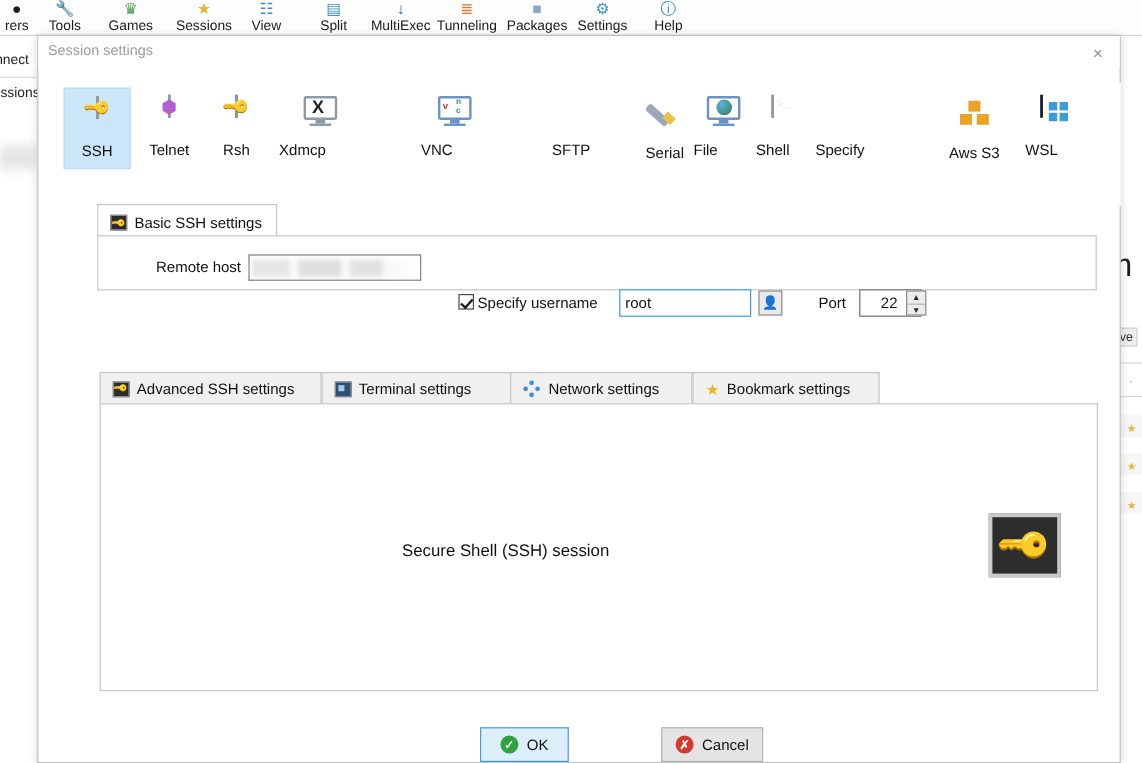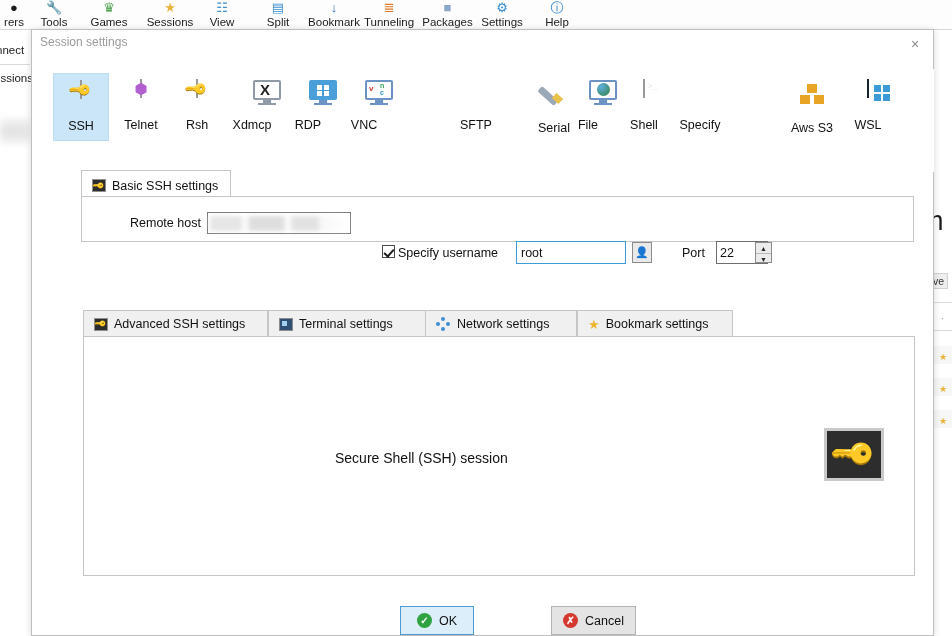--- a/index.html
+++ b/index.html
@@ -308,21 +308,21 @@
   }
   .port-input {
     position: absolute;
     left: 684px; top: 211px;
     width: 52px; height: 23px;
     border: 1px solid #6e6e6e;
     background: #fff;
     font-family: "Liberation Sans", sans-serif;
     font-size: 12.5px;
     color: #111;
-    padding: 0 3px;
+    padding: 0 17px;
     outline: none;
   }
   .spin {
     position: absolute;
     left: 723px; top: 212px;
     width: 17px; height: 21px;
     border: 1px solid #8c8c8c;
     background: #ececec;
     cursor: pointer;
   }
@@ -458,21 +458,21 @@
     <div class="bg-tb-item" style="left:200px;width:44px;">
       <span class="bg-tb-ico" style="color:#3c8fd0;">☷</span>
       <span class="bg-tb-lbl">View</span>
     </div>
     <div class="bg-tb-item" style="left:256px;width:44px;">
       <span class="bg-tb-ico" style="color:#3c8fd0;">▤</span>
       <span class="bg-tb-lbl">Split</span>
     </div>
     <div class="bg-tb-item" style="left:300px;width:68px;">
       <span class="bg-tb-ico" style="color:#2f6fb5;">↓</span>
-      <span class="bg-tb-lbl">Bookmark</span>
+      <span class="bg-tb-lbl">MultiExec</span>
     </div>
     <div class="bg-tb-item" style="left:356px;width:66px;">
       <span class="bg-tb-ico" style="color:#e07a28;">≣</span>
       <span class="bg-tb-lbl">Tunneling</span>
     </div>
     <div class="bg-tb-item" style="left:415px;width:65px;">
       <span class="bg-tb-ico" style="color:#8aa8c8;">■</span>
       <span class="bg-tb-lbl">Packages</span>
     </div>
     <div class="bg-tb-item" style="left:473px;width:58px;">
@@ -543,33 +543,20 @@
         <span class="ico-monitor">
           <span class="screen" style="border-color:#8f9aa6;"></span>
           <span class="stand" style="background:#8f9aa6;"></span>
           <span class="base" style="background:#8f9aa6;"></span>
           <span style="position:absolute;left:8px;top:1px;font-size:15px;color:#222;font-weight:bold;">X</span>
         </span>
       </span>
       <span class="type-lbl">Xdmcp</span>
     </div>
 
-    <div class="type-item" style="left:247px;">
-      <span class="type-ico">
-        <span class="ico-monitor">
-          <span class="screen" style="background:#4a9fd8;border-color:#4a9fd8;"></span>
-          <span class="stand"></span><span class="base"></span>
-          <span style="position:absolute;left:9px;top:5px;width:5px;height:5px;background:#fff;"></span>
-          <span style="position:absolute;left:16px;top:5px;width:5px;height:5px;background:#fff;"></span>
-          <span style="position:absolute;left:9px;top:11px;width:5px;height:5px;background:#fff;"></span>
-          <span style="position:absolute;left:16px;top:11px;width:5px;height:5px;background:#fff;"></span>
-        </span>
-      </span>
-      <span class="type-lbl">RDP</span>
-    </div>
 
     <div class="type-item" style="left:303px;">
       <span class="type-ico">
         <span class="ico-monitor">
           <span class="screen"></span><span class="stand"></span><span class="base"></span>
           <span style="position:absolute;left:5px;top:4px;font-size:8px;color:#d0392f;font-weight:bold;">v</span>
           <span style="position:absolute;left:16px;top:2px;font-size:7px;color:#2f9f4f;font-weight:bold;">n</span>
           <span style="position:absolute;left:16px;top:9px;font-size:7px;color:#2f8fd0;font-weight:bold;">c</span>
         </span>
       </span>

